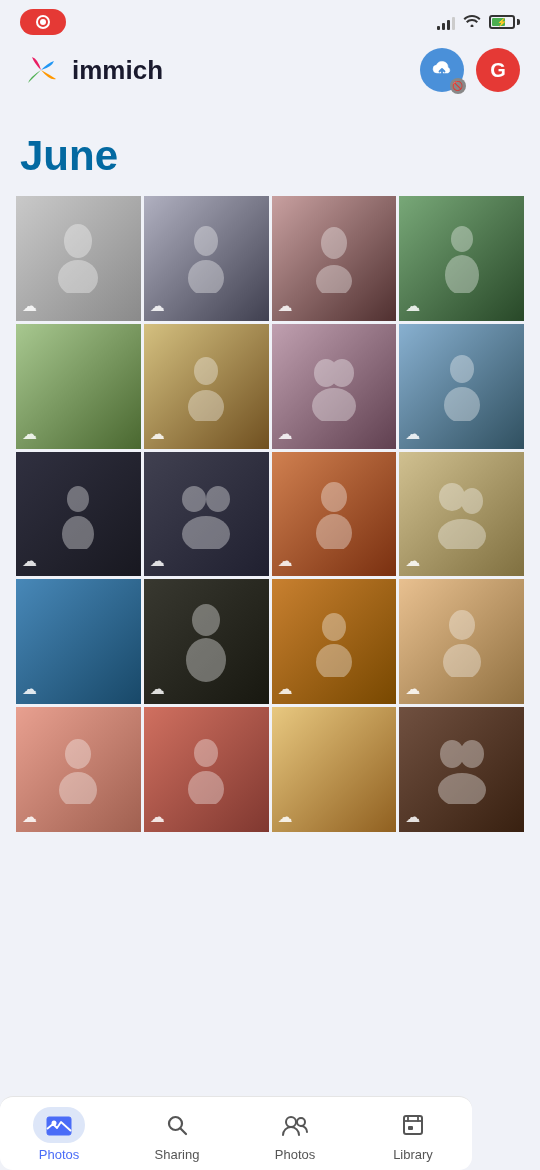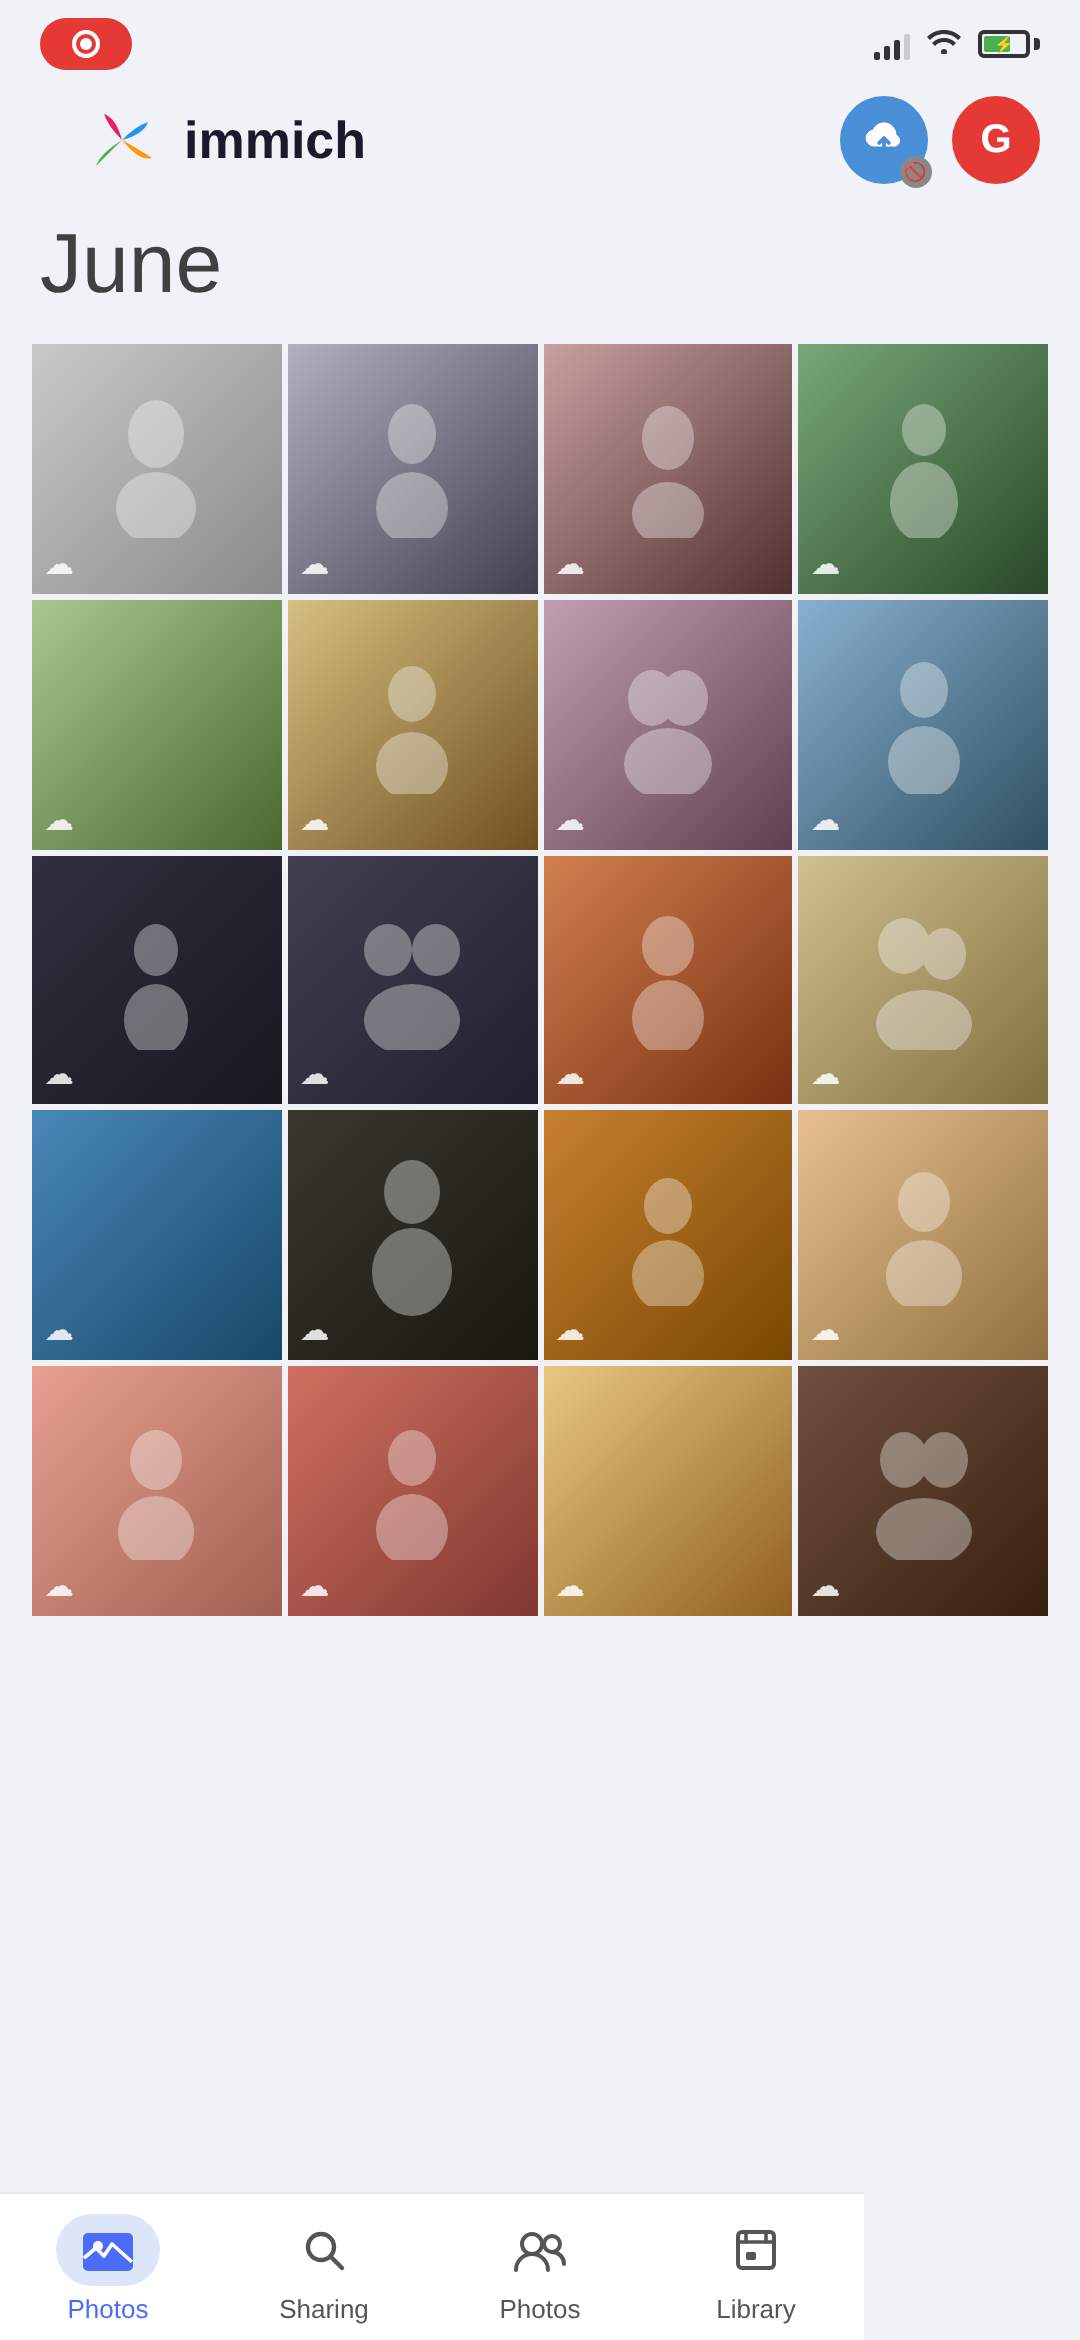--- a/index.html
+++ b/index.html
@@ -105,21 +105,20 @@
       background: #333;
       border-radius: 0 2px 2px 0;
     }
 
     
     .app-header {
       display: flex;
       justify-content: space-between;
       align-items: center;
       padding: 8px 20px 16px;
-      margin-left: 20px;
     }
     .logo-container {
       display: flex;
       align-items: center;
       gap: 10px;
     }
     .logo-icon {
       width: 42px;
       height: 42px;
     }
@@ -169,24 +168,25 @@
       font-weight: 600;
       cursor: pointer;
     }
 
     
     .content {
       padding: 0 16px;
     }
     .month-title {
       font-size: 42px;
-      font-weight: 400;
-      color: #404040;
+      font-weight: 700;
+      color: #0369a1;
       margin-bottom: 16px;
       padding: 0 4px;
+      margin-top: 24px;
     }
     .date-row {
       display: flex;
       justify-content: space-between;
       align-items: center;
       margin-bottom: 12px;
       padding: 0 4px;
     }
     .date-label {
       font-size: 17px;
@@ -226,28 +226,29 @@
       left: 6px;
       color: rgba(255,255,255,0.85);
       font-size: 15px;
     }
 
     
     .bottom-nav {
       position: fixed;
       bottom: 0;
       left: 0;
-      width: 432px;
+      width: 472px;
       background: white;
       border-top: 1px solid #e5e5e5;
       display: flex;
       justify-content: space-around;
       align-items: center;
       padding: 10px 0 8px;
       z-index: 100;
+      border-radius: 13px;
     }
     .nav-item {
       display: flex;
       flex-direction: column;
       align-items: center;
       gap: 4px;
       cursor: pointer;
       min-width: 70px;
     }
     .nav-icon-wrap {

